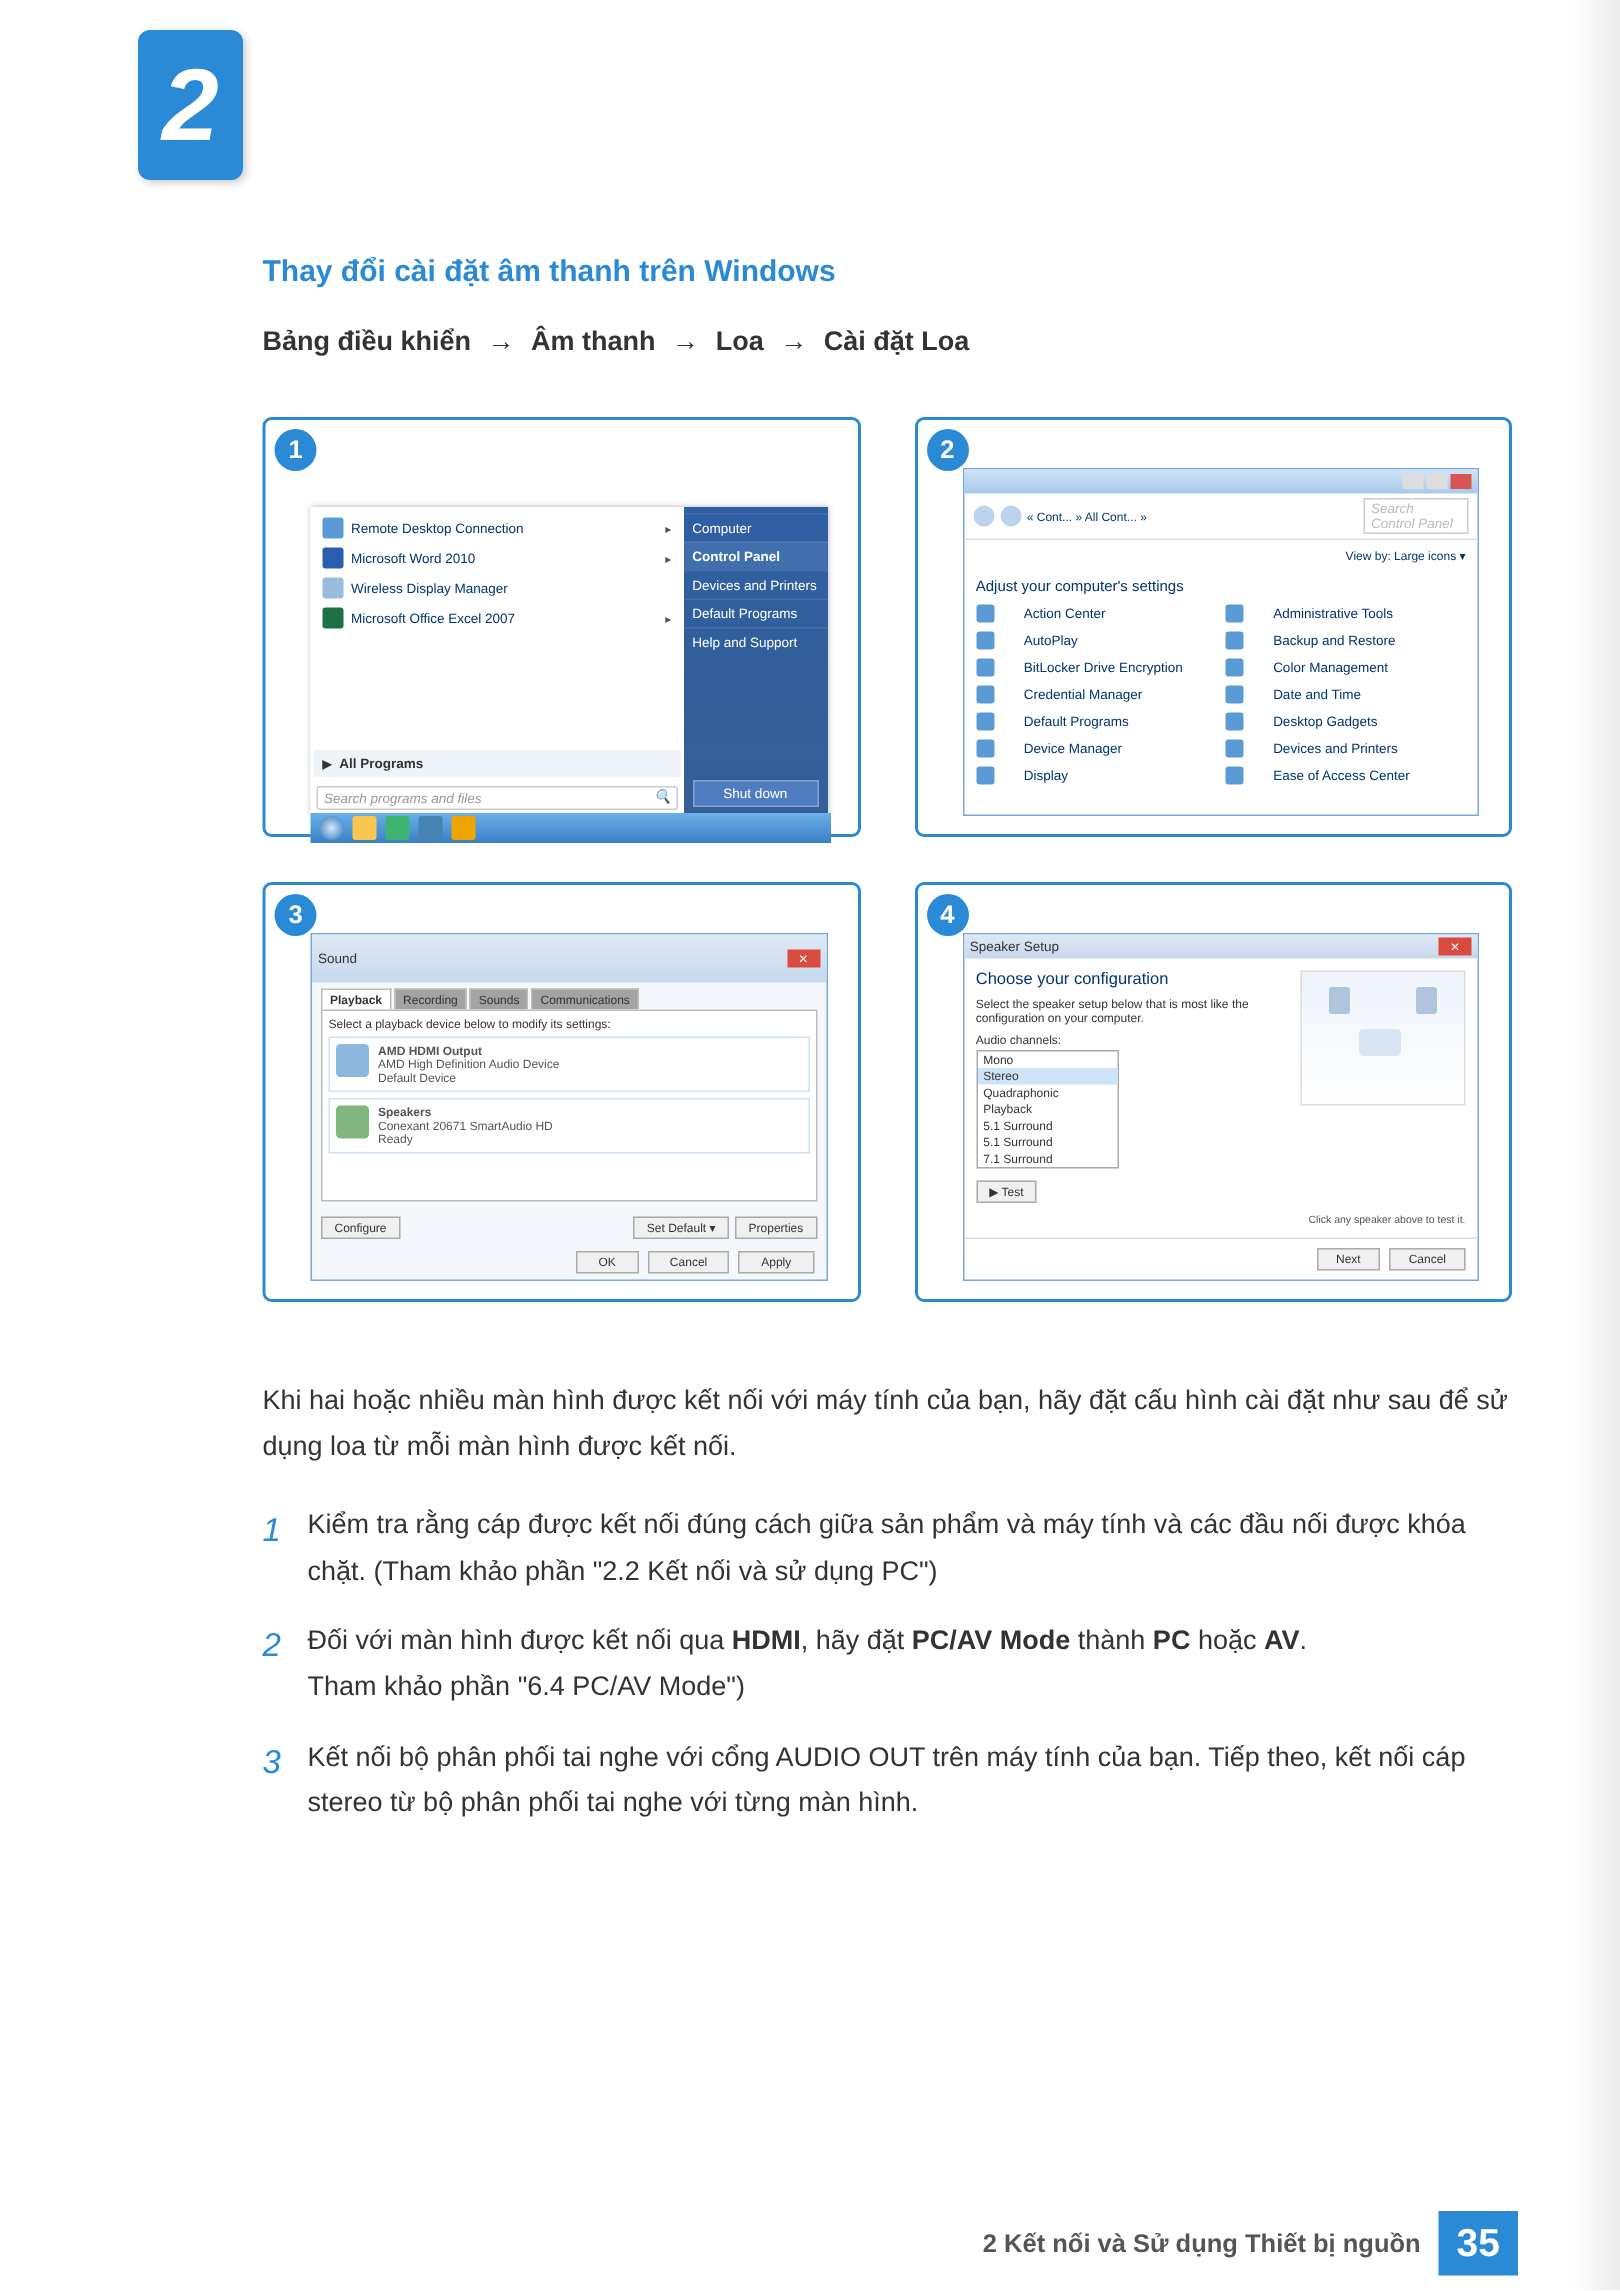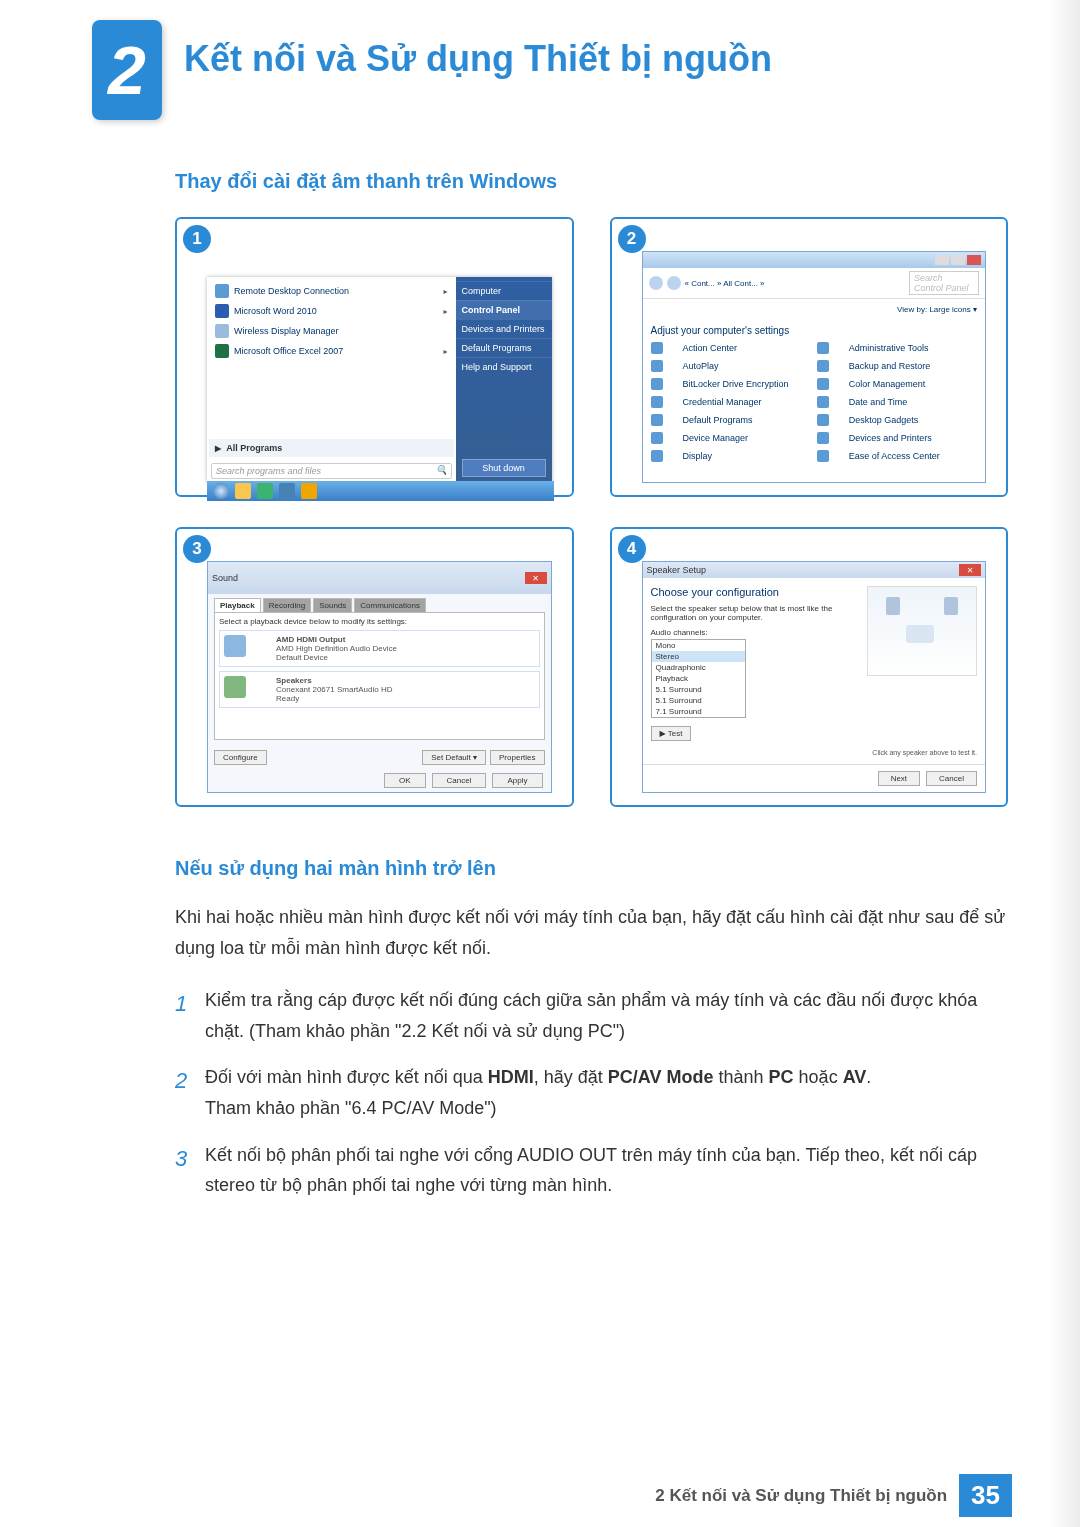--- a/index.html
+++ b/index.html
@@ -202,21 +202,21 @@
 .snd-titlebar .ttl { color:#333; }
 .snd-titlebar .x { margin-left:auto; width:22px; height:12px; background:#d94b3e; color:#fff; font-size:8px; display:flex; align-items:center; justify-content:center;}
 .snd-tabs { display:flex; gap:2px; padding:4px 6px 0;}
 .snd-tab { border:1px solid #bbb; border-bottom:none; padding:2px 5px; font-size:8px; background:#a3a3a3;}
 .snd-tab.active { background:#fff; font-weight:bold;}
 .snd-inner { flex:1; margin:0 6px 6px; background:#fff; border:1px solid #bbb; padding:4px;}
 .snd-hint { font-size:8px; margin-bottom:4px;}
 .snd-dev { border:1px solid #cfe0f2; padding:4px; display:flex; gap:6px; margin-bottom:4px;}
 .snd-dev .ic { width:22px; height:22px; background:#8cb7df; border-radius:3px;}
 .snd-dev .info .n { font-weight:bold;}
-.snd-dev .info div { font-size:8px; color:#555;margin-left:24px;}
+.snd-dev .info div { font-size:8px; color:#555;}
 .snd-btns { display:flex; justify-content:space-between; padding:4px 6px;}
 .snd-btns .btn { border:1px solid #aaa; padding:2px 8px; font-size:8px; background:#f0f0f0;}
 .snd-footer { display:flex; justify-content:flex-end; gap:6px; padding:4px 8px;}
 .snd-footer .btn { border:1px solid #aaa; padding:2px 14px; font-size:8px; background:#f0f0f0;}
 
 
 .spk-window {
   position: absolute;
   top:32px; left:30px; right:20px; bottom:12px;
   border:1px solid #7aa7d9;
@@ -296,25 +296,33 @@
   top: 0; right: 0; bottom: 0;
   width: 32px;
   background: linear-gradient(to right, rgba(0,0,0,0), rgba(0,0,0,.08));
 }
 </style>
 </head>
 <body>
 
 <div class="page-header">
   <div class="chapter-badge">2</div>
-  <div class="page-title">Kết nối và Sử dụng Thiết bị nguồn</div>
 </div>
 
 <div class="content">
   <div class="section-heading">Thay đổi cài đặt âm thanh trên Windows</div>
+  <div class="breadcrumb-path">
+    <span>Bảng điều khiển</span>
+    <span class="arrow">→</span>
+    <span>Âm thanh</span>
+    <span class="arrow">→</span>
+    <span>Loa</span>
+    <span class="arrow">→</span>
+    <span>Cài đặt Loa</span>
+  </div>
 
   <div class="screenshot-grid">
 
     <div class="screenshot-box">
       <div class="step-number">1</div>
       <div class="startmenu">
         <div class="startmenu-left">
           <div class="sm-item">
               <div class="sm-icon sm-remote"></div>
               <span>Remote Desktop Connection</span>
@@ -518,21 +526,20 @@
           </div>
         </div>
         <div class="spk-footer">
           <div class="btn">Next</div>
           <div class="btn">Cancel</div>
         </div>
       </div>
     </div>
   </div>
 
-  <div class="subsection">Nếu sử dụng hai màn hình trở lên</div>
   <div class="body-para">Khi hai hoặc nhiều màn hình được kết nối với máy tính của bạn, hãy đặt cấu hình cài đặt như sau để sử dụng loa từ mỗi màn hình được kết nối.</div>
 
   <ul class="step-list">
     <li>
       <span class="num">1</span>
       <span class="txt">Kiểm tra rằng cáp được kết nối đúng cách giữa sản phẩm và máy tính và các đầu nối được khóa chặt. (Tham khảo phần "2.2 Kết nối và sử dụng PC")</span>
     </li>
     <li>
       <span class="num">2</span>
       <span class="txt">

